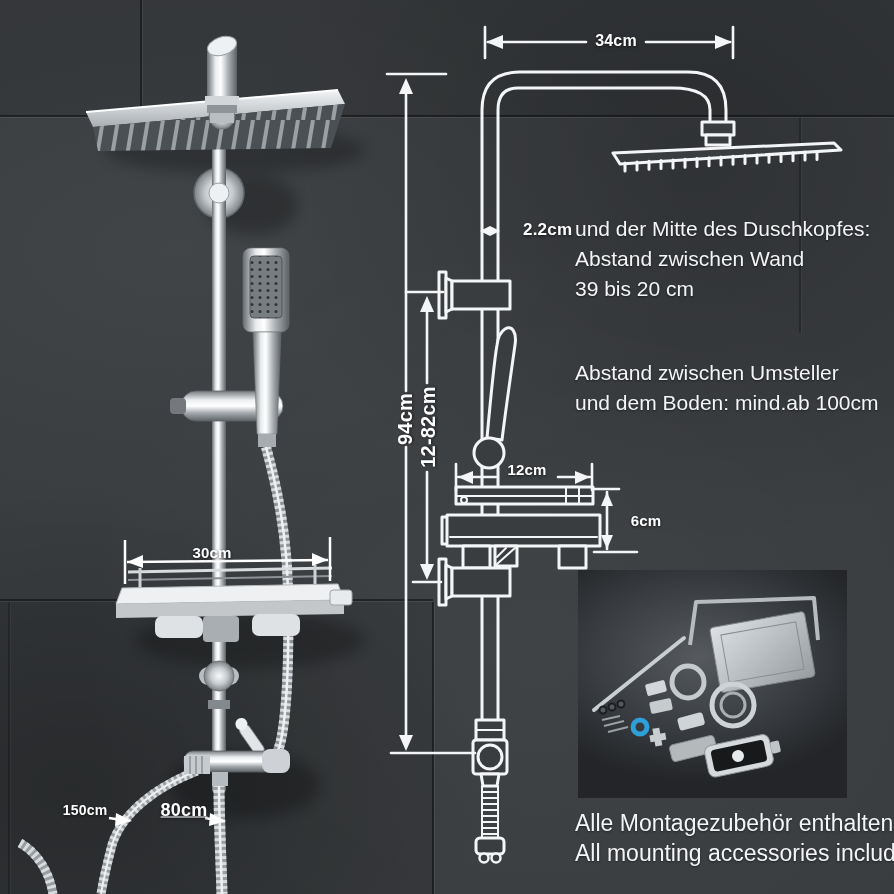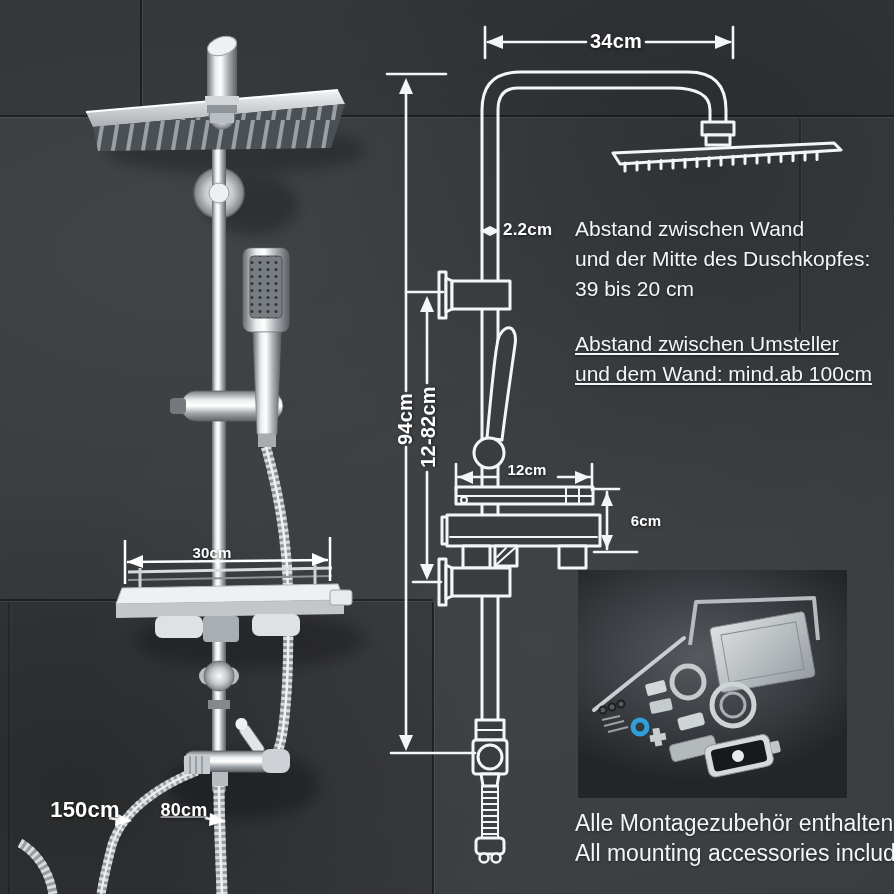--- a/index.html
+++ b/index.html
@@ -16,22 +16,22 @@
   .tileshade{position:absolute;pointer-events:none;}
   .grout{position:absolute;pointer-events:none;}
   .grout.h{height:3px;background:linear-gradient(to bottom, rgba(0,0,0,0.45) 0 2px, rgba(255,255,255,0.08) 2px 3px);}
   .grout.v{width:3px;background:linear-gradient(to right, rgba(0,0,0,0.45) 0 2px, rgba(255,255,255,0.07) 2px 3px);}
   svg{position:absolute;left:0;top:0;}
   .lbl{
     position:absolute;color:#ffffff;font-weight:bold;white-space:nowrap;
     transform:translate(-50%,-50%);text-shadow:0 1px 3px rgba(0,0,0,0.65);
     font-size:15px;letter-spacing:0.2px;
   }
-  .lbl.big{font-size:20px;}
-  .lbl.sm{font-size:17px;transform:translate(0,-50%);}
+  .lbl.big{font-size:16px;}
+  .lbl.sm{font-size:17px;transform:translate(0,-50%);margin-left:20px;}
   .lbl.rot{transform:translate(-50%,-50%) rotate(-90deg);font-size:20px;}
   .note{position:absolute;color:#f4f5f6;font-size:21px;line-height:30px;text-shadow:0 1px 2px rgba(0,0,0,0.5);}
   .note div{white-space:nowrap;}
   .caption{position:absolute;color:#f4f5f6;font-size:23px;line-height:30px;text-shadow:0 1px 2px rgba(0,0,0,0.5);}
   .caption div{white-space:nowrap;}
   #inset-box{
     position:absolute;left:578px;top:570px;width:269px;height:228px;
     background:radial-gradient(ellipse 70% 55% at 45% 38%, #56595d 0%, #3c4044 52%, #232528 100%);
   }
 </style>
@@ -323,30 +323,30 @@
     </svg>
   </div>
 
   <div class="lbl big" style="left:616px;top:41px;">34cm</div>
   <div class="lbl sm" style="left:503px;top:230px;">2.2cm</div>
   <div class="lbl rot" style="left:405px;top:419px;">94cm</div>
   <div class="lbl rot" style="left:428px;top:427px;">12-82cm</div>
   <div class="lbl" style="left:527px;top:469px;">12cm</div>
   <div class="lbl" style="left:626px;top:520px;margin-left:20px;">6cm</div>
   <div class="lbl" style="left:212px;top:552px;">30cm</div>
-  <div class="lbl" style="left:85px;top:810px;font-size:22px;">150cm</div>
+  <div class="lbl" style="left:85px;top:810px;font-size:14px;">150cm</div>
   <div class="lbl" style="left:184px;top:810px;font-size:18px;text-decoration:underline;">80cm</div>
 
   <div class="note" style="left:575px;top:214px;">
+    <div>und der Mitte des Duschkopfes:</div>
     <div>Abstand zwischen Wand</div>
-    <div>und der Mitte des Duschkopfes:</div>
     <div>39 bis 20 cm</div>
   </div>
-  <div class="note" style="left:575px;top:329px;text-decoration:underline;">
+  <div class="note" style="left:575px;top:358px;">
     <div>Abstand zwischen Umsteller</div>
-    <div>und dem Wand: mind.ab 100cm</div>
+    <div>und dem Boden: mind.ab 100cm</div>
   </div>
   <div class="caption" style="left:575px;top:808px;">
     <div>Alle Montagezubehör enthalten</div>
     <div>All mounting accessories included</div>
   </div>
 
 </div>
 
 </body></html>

